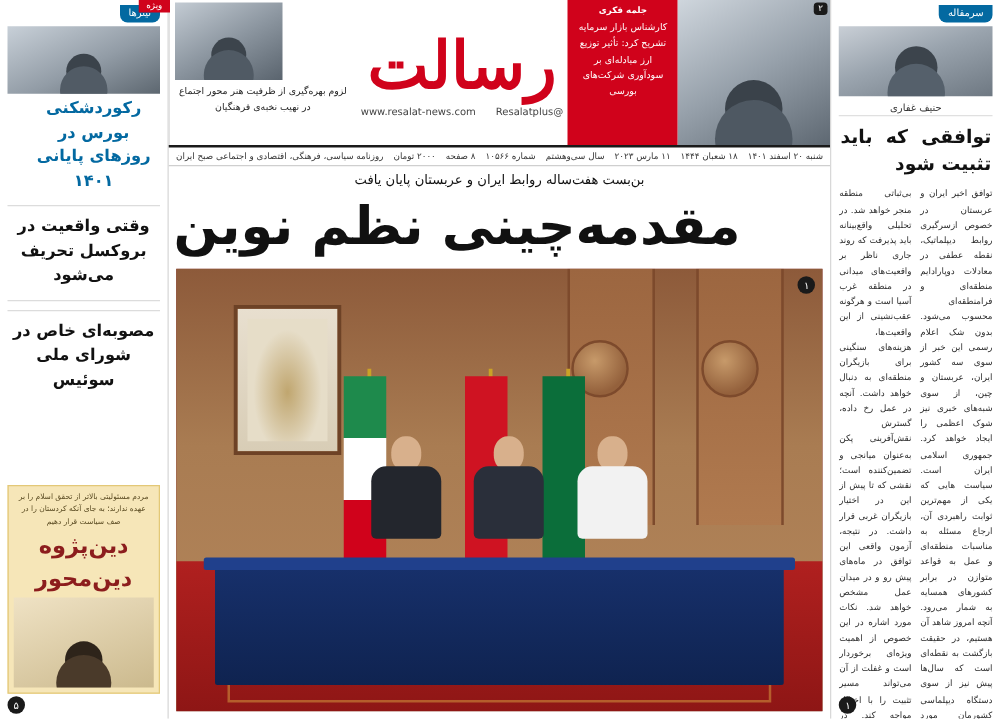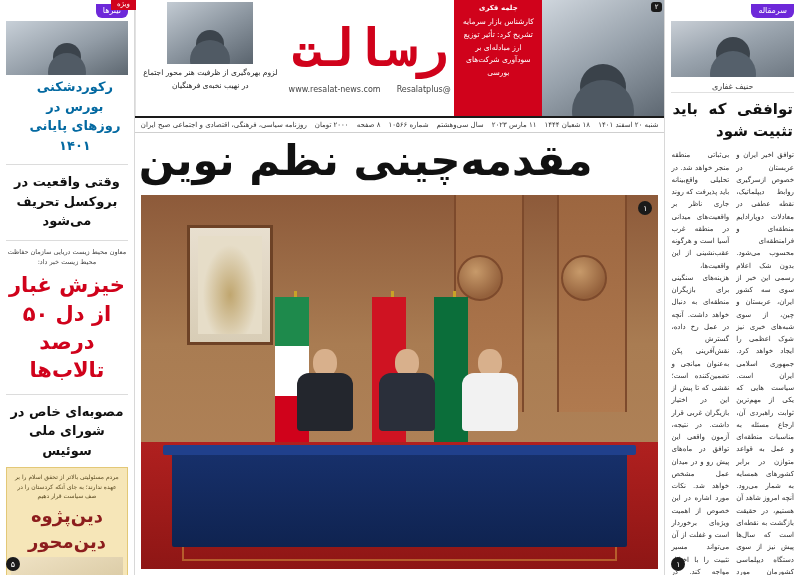--- a/index.html
+++ b/index.html
@@ -24,21 +24,21 @@
     height: 575px;
     border-left: 1px solid #d8d8d8;
     padding: 4px 6px 0 6px;
     display: flex;
     flex-direction: column;
     gap: 3px;
     position: relative;
   }
   .col-badge {
     align-self: flex-start;
-    background: #6d28d9;
+    background: #0369a1;
     color: #fff;
     font-size: 8px;
     padding: 2px 7px 3px 7px;
     border-radius: 0 0 6px 6px;
     letter-spacing: .5px;
   }
   .headshot {
     width: 100%;
     height: 74px;
     background: linear-gradient(160deg,#c9cfd6 0%, #9aa4ae 45%, #6e7882 100%);
@@ -140,34 +140,34 @@
     align-items: center;
     justify-content: center;
     padding-top: 4px;
   }
   .logo-word {
     font-size: 52px;
     font-weight: bold;
     color: #d0021b;
     letter-spacing: -1px;
     line-height: 1;
-    font-family: Liberation Mono, monospace;
+    font-family: Liberation Sans, sans-serif;
   }
   .logo-sub {
     font-size: 8px;
     color: #444;
     margin-top: 6px;
     display: flex;
     gap: 16px;
   }
   .mh-right {
     width: 150px;
     display: flex;
     flex-direction: column;
-    align-items: center;
+    align-items: flex-end;
     padding: 2px 4px;
     border-left: 1px solid #e2e2e2;
   }
   .mh-right .photo {
     width: 86px; height: 62px;
     background: linear-gradient(150deg,#c3cbd3 0%, #8d97a1 50%, #5a646e 100%);
     position: relative; overflow: hidden;
   }
   .mh-right .photo::after{
     content:"";position:absolute;left:50%;bottom:-16px;transform:translateX(-50%);
@@ -368,20 +368,21 @@
       <span>شنبه ۲۰ اسفند ۱۴۰۱</span>
       <span>۱۸ شعبان ۱۴۴۴</span>
       <span>۱۱ مارس ۲۰۲۳</span>
       <span>سال سی‌وهشتم</span>
       <span>شماره ۱۰۵۶۶</span>
       <span>۸ صفحه</span>
       <span>۲۰۰۰ تومان</span>
       <span>روزنامه سیاسی، فرهنگی، اقتصادی و اجتماعی صبح ایران</span>
     </div>
 
+    <div class="subhead">بن‌بست هفت‌ساله روابط ایران و عربستان پایان یافت</div>
     <div class="main-title">مقدمه‌چینی نظم نوین</div>
 
     <div class="main-photo">
       <div class="page-num-center">۱</div>
       <div class="scene">
         <div class="wall"></div>
         <div class="wall-panel" style="right:6%;"></div>
         <div class="wall-panel" style="right:26%;"></div>
         <div class="medallion" style="right:10%; top:16%;"></div>
         <div class="medallion" style="right:30%; top:16%;"></div>
@@ -425,24 +426,20 @@
     </div>
 
     <div class="hr"></div>
 
     <div>
       <div class="lc-head">وقتی واقعیت در بروکسل تحریف می‌شود</div>
     </div>
 
     <div class="hr"></div>
 
-    <div>
-      <div class="lc-cap">معاون محیط زیست دریایی سازمان حفاظت محیط زیست خبر داد:</div>
-      <div class="lc-big">خیزش غبار از دل ۵۰ درصد تالاب‌ها</div>
-    </div>
 
     <div class="hr"></div>
 
     <div>
       <div class="lc-head">مصوبه‌ای خاص در شورای ملی سوئیس</div>
     </div>
 
     <div class="promo">
       <div class="corner-ribbon">ویژه</div>
       <div class="promo-cap">مردم مسئولیتی بالاتر از تحقق اسلام را بر عهده ندارند؛ به جای آنکه کردستان را در صف سیاست قرار دهیم</div>

